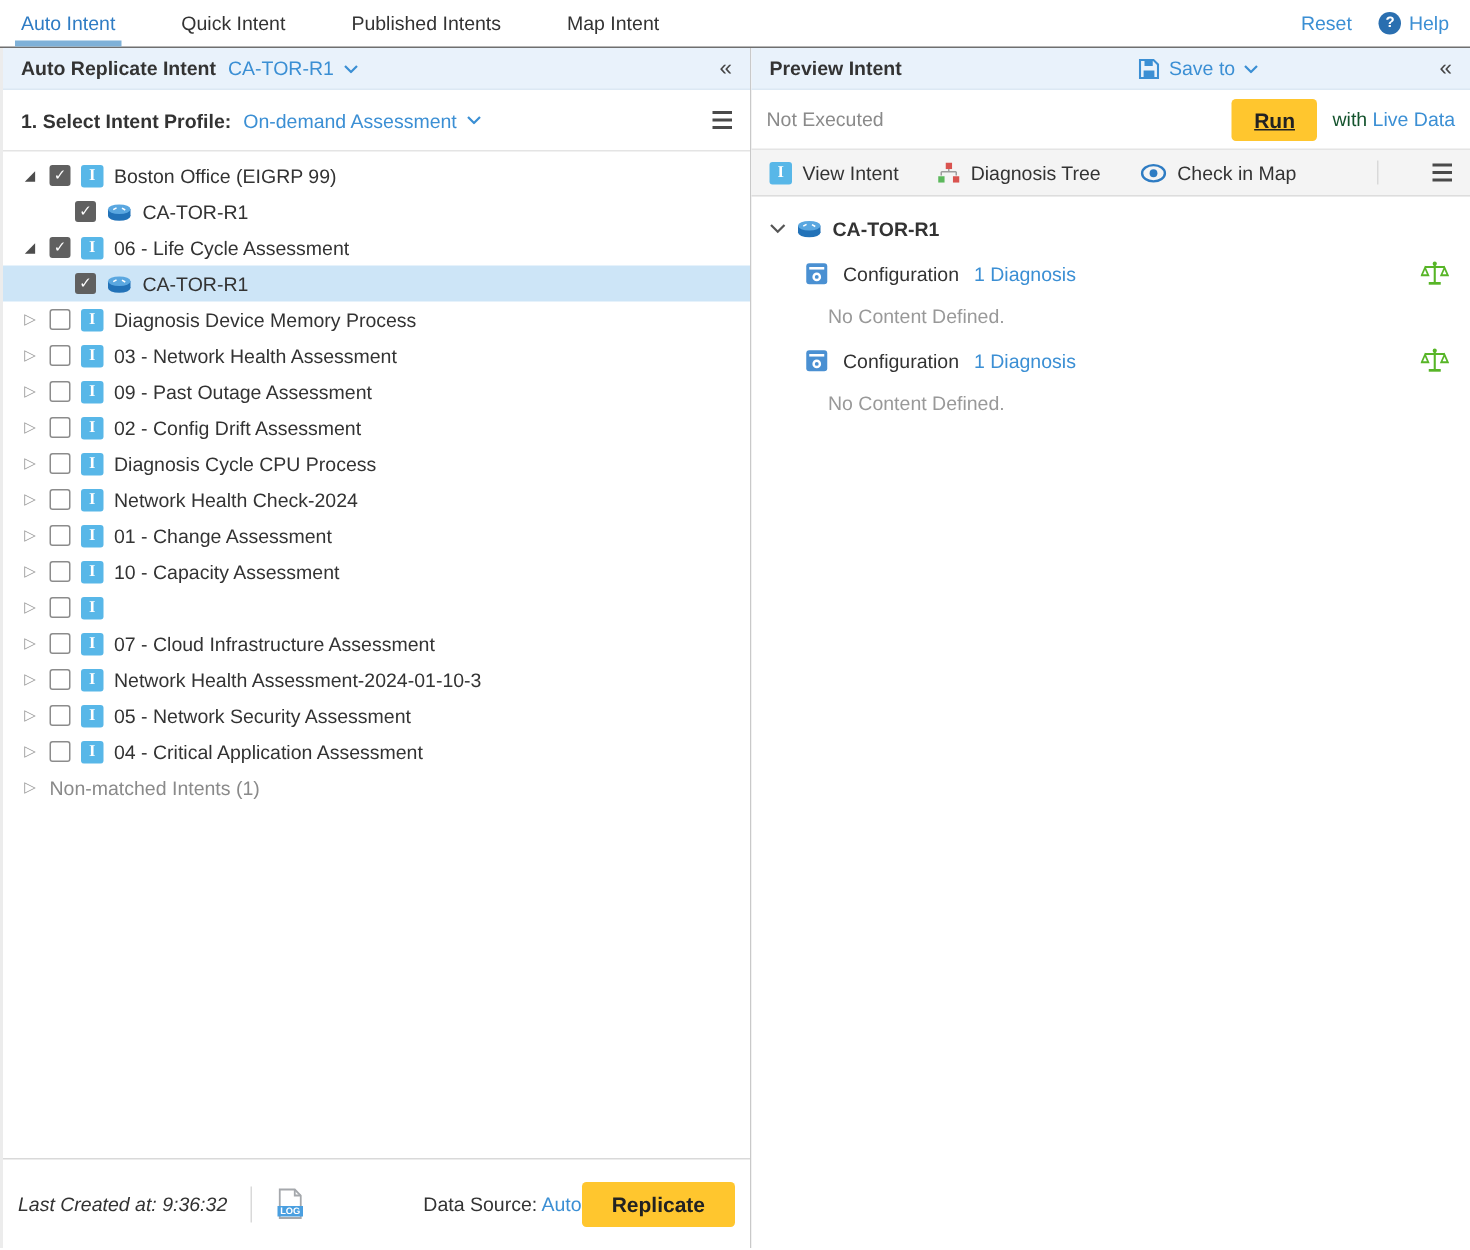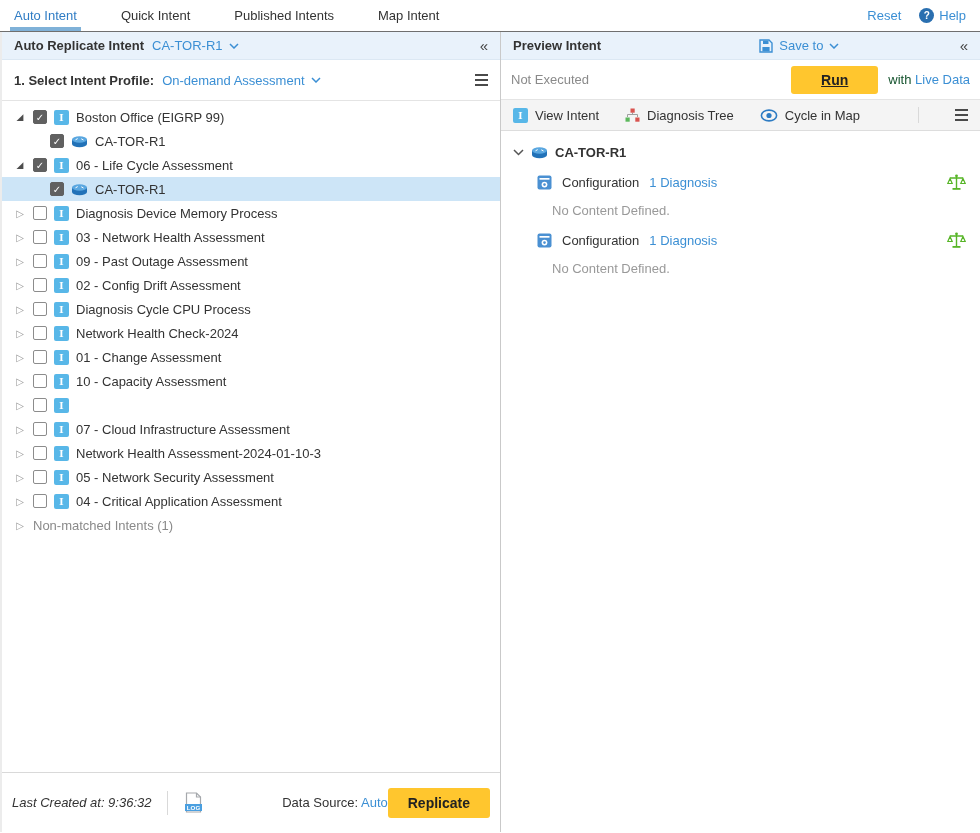--- a/index.html
+++ b/index.html
@@ -63,21 +63,21 @@
   .last-created{font-style:italic;color:#333;}
   .v-divider{width:1px;height:24px;background:#d9d9d9;margin:0 16px;}
   .log-icon{cursor:pointer;display:inline-flex;}
   .footer-right{margin-left:auto;display:flex;align-items:center;}
   .yellow-btn{background:var(--button-yellow);border:none;border-radius:3px;padding:7px 20px;font-size:14px;font-weight:bold;color:#222;cursor:pointer;font-family:inherit;}
 
   
   .status-row{height:40px;display:flex;align-items:center;padding:0 10px;border-bottom:1px solid #e4e4e4;gap:10px;}
   .status-text{color:#8a8a8a;}
   .status-right{margin-left:auto;display:flex;align-items:center;gap:10px;}
-  .run-btn{padding:6px 30px;text-decoration:underline;}
+  .run-btn{padding:6px 15px;text-decoration:underline;}
   .with-label{color:#14532d;}
 
   .tab-row{height:31px;background:#f4f4f4;border-bottom:1px solid #ddd;display:flex;align-items:center;padding:0 12px;gap:26px;}
   .r-tab{display:flex;align-items:center;gap:7px;cursor:pointer;color:#333;}
   .tab-row .v-divider{margin:0 0 0 auto;height:16px;}
 
   .preview-content{flex:1;padding:14px 12px;overflow:hidden;}
   .device-row{display:flex;align-items:center;gap:7px;font-weight:bold;}
   .section-row{display:flex;align-items:center;gap:10px;margin:14px 0 0 24px;}
   .section-title{color:#333;}
@@ -342,21 +342,21 @@
           <rect x="0.5" y="9.5" width="4.2" height="4.2" fill="#5cb85c"></rect>
           <rect x="10.3" y="9.5" width="4.2" height="4.2" fill="#d9534f"></rect>
         </svg>
         <span>Diagnosis Tree</span>
       </div>
       <div class="r-tab">
         <svg width="18" height="13" viewBox="0 0 18 13">
           <ellipse cx="9" cy="6.5" rx="7.6" ry="5.4" fill="none" stroke="#2e7cc3" stroke-width="1.6"></ellipse>
           <circle cx="9" cy="6.5" r="2.6" fill="#2e7cc3"></circle>
         </svg>
-        <span>Cycle in Map</span>
+        <span>Check in Map</span>
       </div>
       <span class="v-divider"></span>
       <span class="hamburger" style="margin-left:10px;">
           <span></span>
           <span></span>
           <span></span>
         </span>
     </div>
 
     <div class="preview-content">

